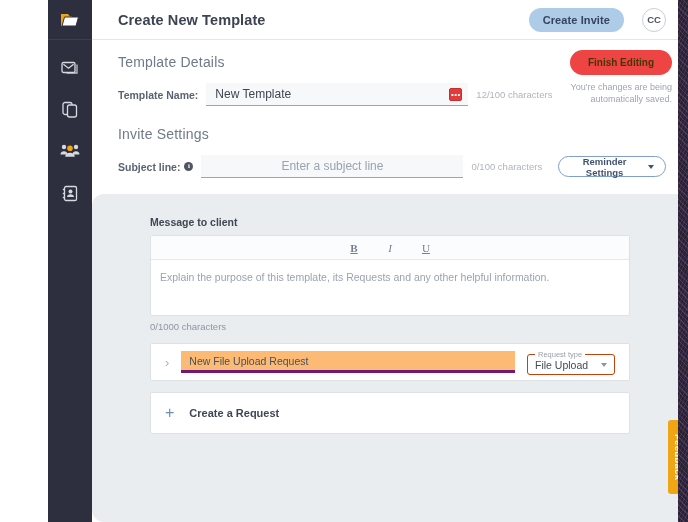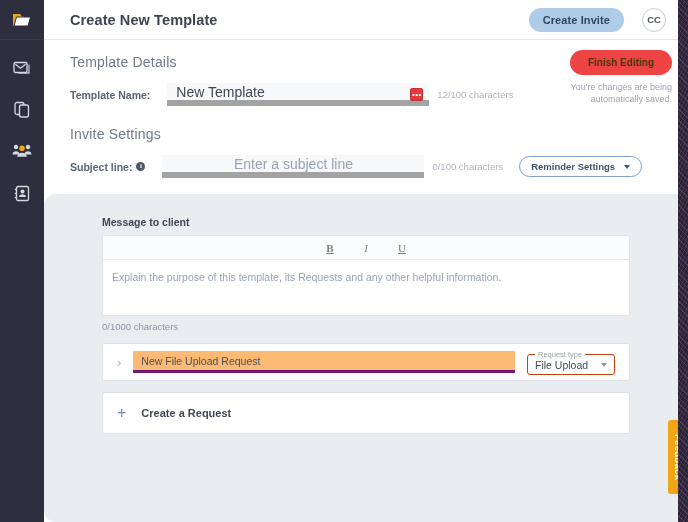--- a/index.html
+++ b/index.html
@@ -6,20 +6,21 @@
   html, body {
     width: 688px; height: 522px;
     font-family: "Liberation Sans", sans-serif;
     background: #ffffff;
     overflow: hidden;
   }
   #app {
     position: relative;
     width: 688px; height: 484px;
     display: flex;
+    padding-left: 48px;
   }
 
   
   .edge-strip {
     position: absolute;
     top: 0; right: 0;
     width: 10px; height: 522px;
     background: #2b2134;
     background-image:
       repeating-linear-gradient(115deg, rgba(255,255,255,.07) 0 1px, transparent 1px 3px),
@@ -132,21 +133,21 @@
   .row {
     display: flex;
     align-items: center;
     margin-top: 13px;
   }
   .field-label {
     font-size: 10.5px;
     color: #5a6373;
     font-weight: bold;
     white-space: nowrap;
-    margin-right: 17px;
+    margin-right: 8px;
     display: flex;
     align-items: center;
     gap: 4px;
   }
   .info-dot {
     width: 9px; height: 9px;
     border-radius: 50%;
     background: #4e5663;
     color: #fff;
     font-size: 7px;
@@ -156,24 +157,24 @@
     font-family: "Liberation Serif", serif;
     cursor: pointer;
   }
   .input-wrap {
     position: relative;
     display: flex;
     align-items: center;
   }
   .txt-input {
     border: none;
-    border-bottom: 6px solid #a3a3a3;
+    border-bottom: 1px solid #a3a3a3;
     background: #f7f8f9;
     height: 23px;
-    font-size: 14px;
+    font-size: 12px;
     font-family: inherit;
     color: #3f4652;
     padding: 0 26px 0 9px;
     outline: none;
   }
   .txt-input::placeholder { color: #9aa3b0; }
   .name-input { width: 262px; }
   .subject-input { width: 262px; padding-right: 9px; text-align: center; }
   .char-count {
     font-size: 9.5px;

